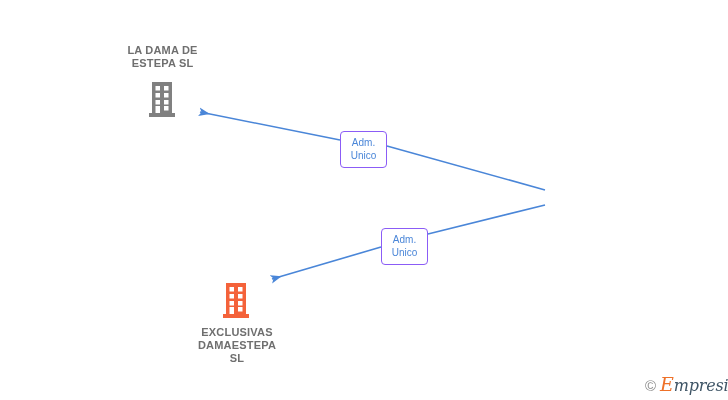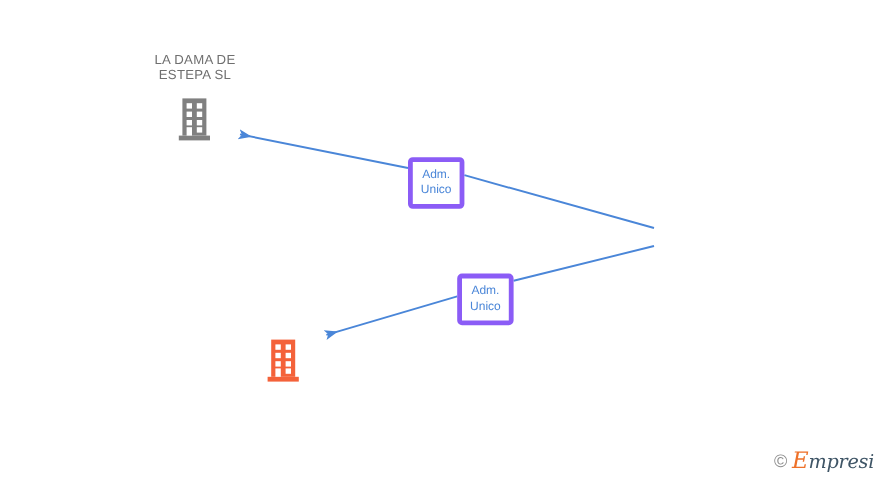--- a/index.html
+++ b/index.html
@@ -26,21 +26,21 @@
   }
 
   
   .node {
     position: absolute;
     text-align: center;
   }
   .node-label {
     color: #6f6f6f;
     font-size: 11px;
-    font-weight: normal;
+    font-weight: bold;
     line-height: 13px;
     letter-spacing: 0.2px;
     white-space: pre-line;
   }
   .node-icon {
     display: block;
     margin: 0 auto;
   }
 
   #node-company-1 {
@@ -61,21 +61,21 @@
     left: 504px;
     top: 144px;
     width: 133px;
   }
   #node-person-1 .node-icon { margin-top: 10px; }
 
   
   .edge-label {
     position: absolute;
     box-sizing: border-box;
-    border: 4px solid #8b5cf6;
+    border: 1px solid #8b5cf6;
     border-radius: 4px;
     background: #ffffff;
     color: #4a86d8;
     font-size: 10px;
     line-height: 13px;
     text-align: center;
     padding: 4px 6px 5px 6px;
     white-space: pre-line;
   }
   #edge-label-1 { left: 340px; top: 131px; width: 47px; }
@@ -160,20 +160,23 @@
       <rect x="4" y="34" width="26" height="4" fill="#f4623a"></rect>
       <rect x="10.5" y="7" width="4.5" height="4.5" fill="#ffffff"></rect>
       <rect x="19" y="7" width="4.5" height="4.5" fill="#ffffff"></rect>
       <rect x="10.5" y="14" width="4.5" height="4.5" fill="#ffffff"></rect>
       <rect x="19" y="14" width="4.5" height="4.5" fill="#ffffff"></rect>
       <rect x="10.5" y="21" width="4.5" height="4.5" fill="#ffffff"></rect>
       <rect x="19" y="21" width="4.5" height="4.5" fill="#ffffff"></rect>
       <rect x="10.5" y="27" width="4.5" height="7" fill="#ffffff"></rect>
       <rect x="19" y="27" width="4.5" height="4.5" fill="#ffffff"></rect>
     </svg>
+    <div class="node-label">EXCLUSIVAS
+DAMAESTEPA
+SL</div>
   </div>
 
 
   <div id="watermark">
     <span class="wm-c">©</span>
     <span class="wm-text"><span class="wm-e">E</span><span>mpresia</span></span>
   </div>
 
 </div>
 

